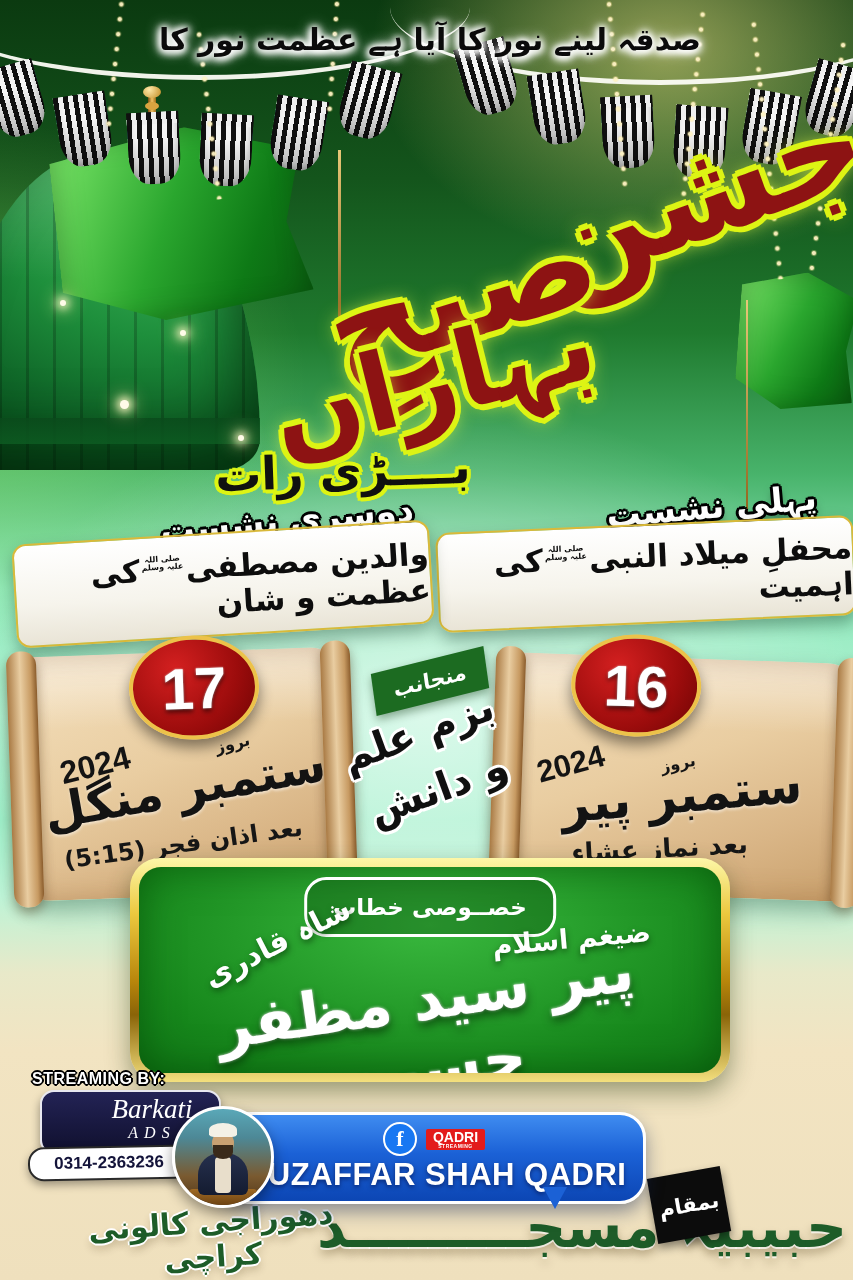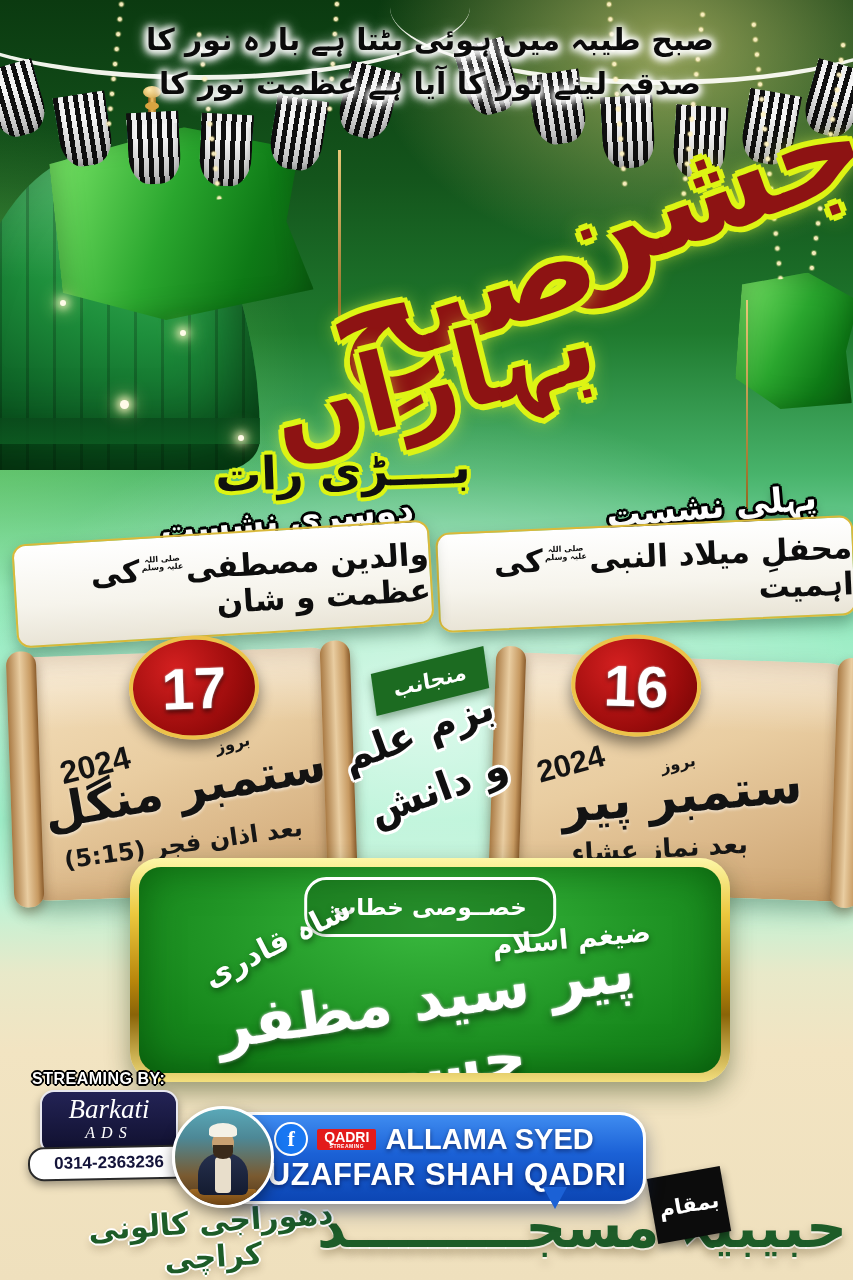--- a/index.html
+++ b/index.html
@@ -107,21 +107,21 @@
   .honorific{position:absolute;right:70px;top:56px;color:#fff;font-weight:bold;font-size:27px;transform:rotate(-5deg);text-shadow:0 3px 6px rgba(0,40,0,.6);}
   .suffix{position:absolute;left:58px;top:58px;color:#fff;font-weight:bold;font-size:30px;transform:rotate(-27deg);text-shadow:0 3px 6px rgba(0,40,0,.6);}
   .speaker-main{position:absolute;left:0;right:0;top:96px;text-align:center;color:#fff;font-weight:bold;font-size:60px;
     transform:rotate(-8deg);text-shadow:0 5px 10px rgba(0,40,0,.65),0 0 3px #fff;}
 
   
   .des-label{position:absolute;left:32px;top:1070px;color:#fff;font-weight:bold;font-size:16px;letter-spacing:.5px;
     text-shadow:-2px 0 0 #000,2px 0 0 #000,0 -2px 0 #000,0 2px 0 #000,-1px -1px 0 #000,1px 1px 0 #000,1px -1px 0 #000,-1px 1px 0 #000;}
   .des-box{position:absolute;left:40px;top:1090px;width:134px;height:60px;border-radius:14px;
     background:linear-gradient(180deg,#232355,#10102e);border:2px solid #e8e8f0;color:#fff;text-align:center;
-    box-shadow:0 5px 10px rgba(0,0,0,.4);}
+    box-shadow:0 5px 10px rgba(0,0,0,.4);padding-left:43px;}
   .des-name{font-family:"Liberation Serif",serif;font-style:italic;font-size:27px;line-height:34px;}
   .des-sub{font-family:"Liberation Serif",serif;font-style:italic;font-size:16px;line-height:14px;letter-spacing:6px;}
   .des-phone{position:absolute;left:28px;top:1146px;width:158px;height:30px;border-radius:16px;background:#fff;
     border:2px solid #2a2a2a;display:flex;align-items:center;justify-content:center;
     font-weight:bold;font-size:17px;color:#14143a;box-shadow:0 4px 8px rgba(0,0,0,.35);transform:rotate(-1deg);}
 
   
   .photo{position:absolute;left:172px;top:1106px;width:96px;height:96px;border-radius:50%;border:3px solid #fff;
     overflow:hidden;z-index:6;box-shadow:0 6px 14px rgba(0,0,0,.4);
     background:linear-gradient(180deg,#5aa8b8 0%,#4d8896 30%,#7a5a30 70%,#4e3418 100%);}
@@ -216,21 +216,20 @@
   <div class="lights" style="left:614px;top:0;height:190px;transform:rotate(-5deg);"></div>
   <div class="lights" style="left:688px;top:10px;height:230px;transform:rotate(6deg);"></div>
   <div class="lights" style="left:764px;top:20px;height:260px;transform:rotate(-6deg);"></div>
   <div class="lights" style="left:824px;top:40px;height:240px;transform:rotate(8deg);"></div>
   <div class="spark" style="left:180px;top:330px;"></div>
   <div class="spark" style="left:120px;top:400px;width:9px;height:9px;"></div>
   <div class="spark" style="left:238px;top:435px;"></div>
   <div class="spark" style="left:60px;top:300px;"></div>
 
   <div class="couplet urdu">
-    <div>صبح طیبہ میں ہوئی بٹتا ہے بارہ نور کا</div>
     <div>صدقہ لینے نور کا آیا ہے عظمت نور کا</div>
   </div>
 
   <div class="cal urdu" style="left:532px;top:118px;font-size:128px;transform:rotate(-20deg);">جشن</div>
   <div class="cal urdu" style="left:322px;top:216px;font-size:132px;transform:rotate(-17deg);">صبحِ</div>
   <div class="cal urdu" style="left:268px;top:318px;font-size:106px;transform:rotate(-14deg);">بہاراں</div>
   <div class="badi urdu">بــــڑی رات</div>
 
   <div class="sess-label urdu" style="left:606px;top:486px;transform:rotate(-5deg);">پہلی نشست</div>
   <div class="sess-box urdu" style="left:437px;top:524px;width:414px;height:96px;transform:rotate(-2.5deg);font-size:31px;">
@@ -284,21 +283,20 @@
   </div>
   <div class="des-phone latin">0314-2363236</div>
 
   <div class="live-strip latin">
     <div class="live-row1">
       <div class="fb-circle">f</div>
       <div class="live-badge">
         <span>QADRI</span>
         <small>STREAMING</small>
       </div>
-      <div class="live-l1">ALLAMA SYED</div>
     </div>
     <div class="live-l2">MUZAFFAR SHAH QADRI</div>
   </div>
 
   <div class="photo">
     <div class="ph-desk"></div>
     <div class="ph-body"></div>
     <div class="ph-shawl"></div>
     <div class="ph-head"></div>
     <div class="ph-beard"></div>

